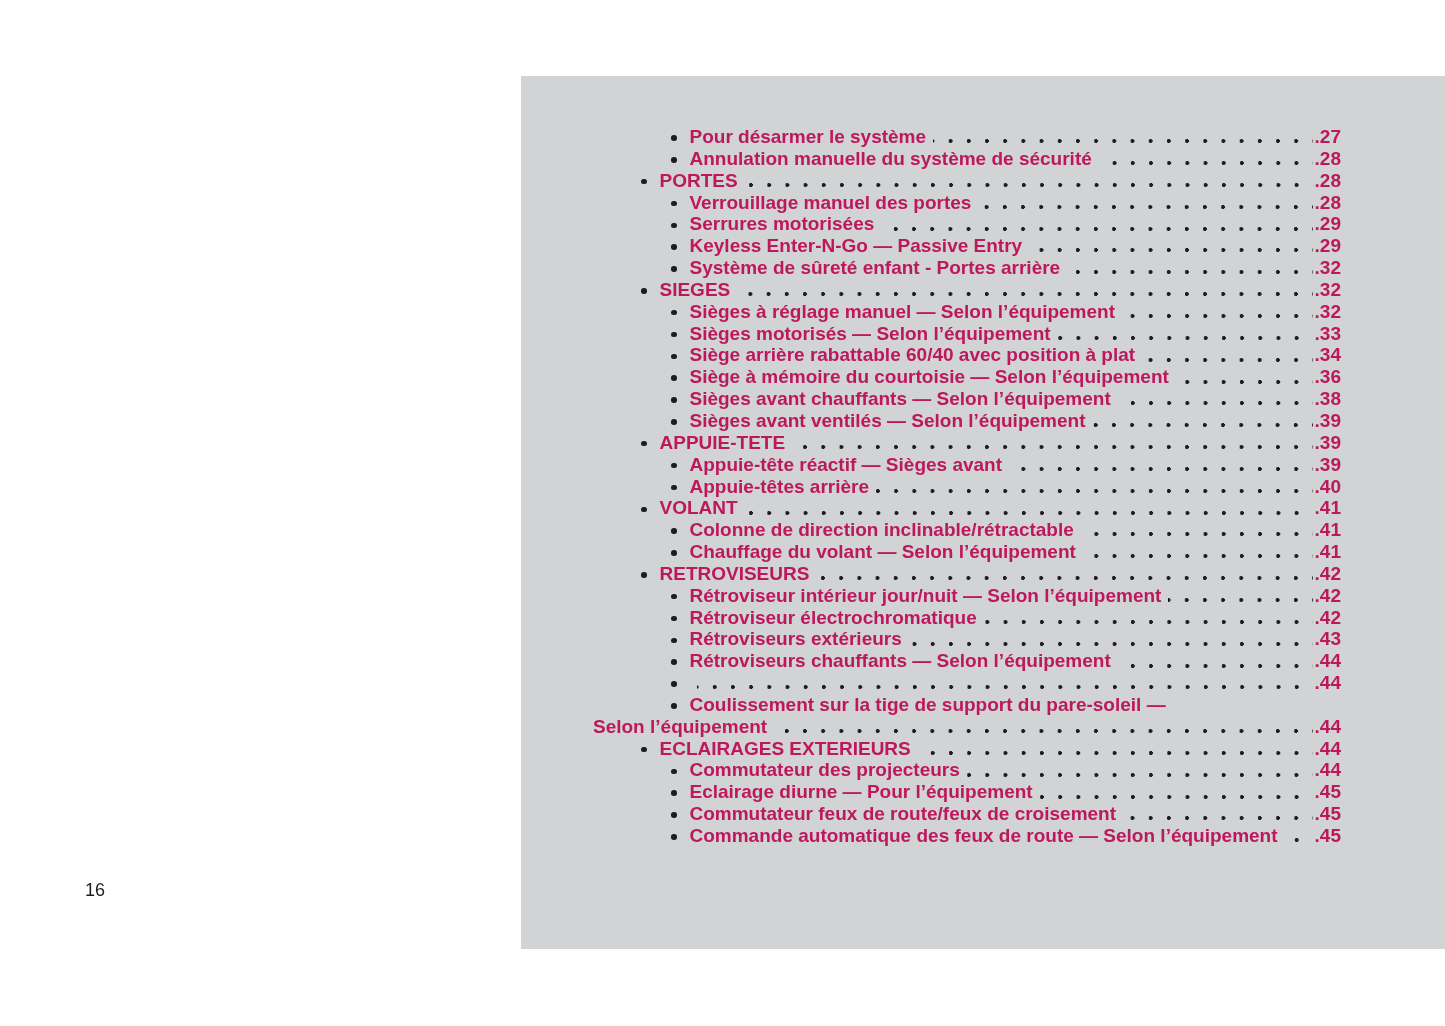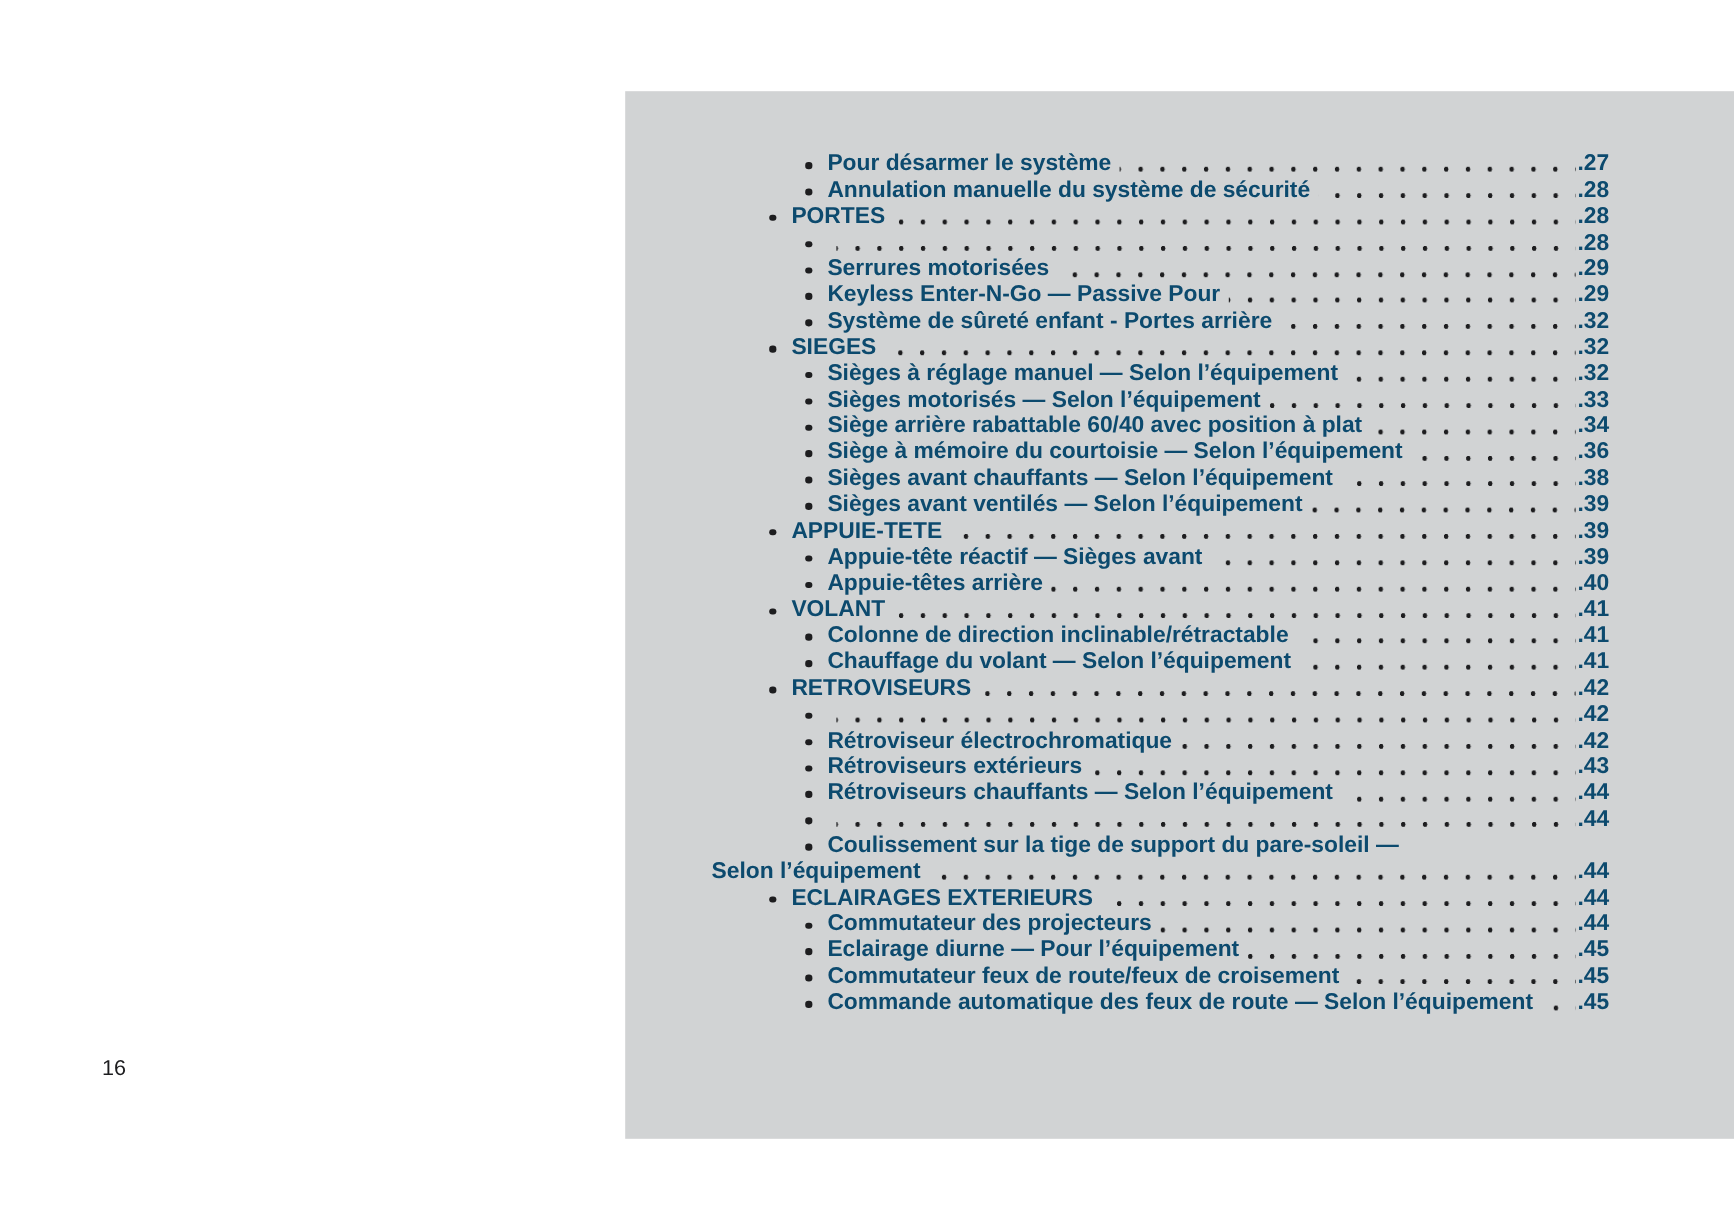--- a/index.html
+++ b/index.html
@@ -29,21 +29,21 @@
     top: 50px;
     padding-right: 104px;
   }
   .toc-row {
     display: flex;
     align-items: baseline;
     height: 21.85px;
     line-height: 21.85px;
     font-size: 19px;
     font-weight: bold;
-    color: #0c4a6e;
+    color: #be185d;
     white-space: nowrap;
     padding-left: 120px;
   }
   .toc-row.lvl2 { padding-left: 150px; }
   .toc-row.cont { padding-left: 72px; }
   .bullet {
     flex: none;
     width: 5.5px;
     height: 5.5px;
     border-radius: 50%;
@@ -94,32 +94,33 @@
           <span class="pageno">.28</span>
         </div>
         <div class="toc-row lvl1">
           <span class="bullet"></span>
           <span class="title">PORTES</span>
           <span class="leader"></span>
           <span class="pageno">.28</span>
         </div>
         <div class="toc-row lvl2">
           <span class="bullet"></span>
+          <span class="title">Verrouillage manuel des portes</span>
           <span class="leader"></span>
           <span class="pageno">.28</span>
         </div>
         <div class="toc-row lvl2">
           <span class="bullet"></span>
           <span class="title">Serrures motorisées</span>
           <span class="leader"></span>
           <span class="pageno">.29</span>
         </div>
         <div class="toc-row lvl2">
           <span class="bullet"></span>
-          <span class="title">Keyless Enter-N-Go — Passive Pour</span>
+          <span class="title">Keyless Enter-N-Go — Passive Entry</span>
           <span class="leader"></span>
           <span class="pageno">.29</span>
         </div>
         <div class="toc-row lvl2">
           <span class="bullet"></span>
           <span class="title">Système de sûreté enfant - Portes arrière</span>
           <span class="leader"></span>
           <span class="pageno">.32</span>
         </div>
         <div class="toc-row lvl1">
@@ -201,20 +202,21 @@
           <span class="pageno">.41</span>
         </div>
         <div class="toc-row lvl1">
           <span class="bullet"></span>
           <span class="title">RETROVISEURS</span>
           <span class="leader"></span>
           <span class="pageno">.42</span>
         </div>
         <div class="toc-row lvl2">
           <span class="bullet"></span>
+          <span class="title">Rétroviseur intérieur jour/nuit — Selon l’équipement</span>
           <span class="leader"></span>
           <span class="pageno">.42</span>
         </div>
         <div class="toc-row lvl2">
           <span class="bullet"></span>
           <span class="title">Rétroviseur électrochromatique</span>
           <span class="leader"></span>
           <span class="pageno">.42</span>
         </div>
         <div class="toc-row lvl2">

